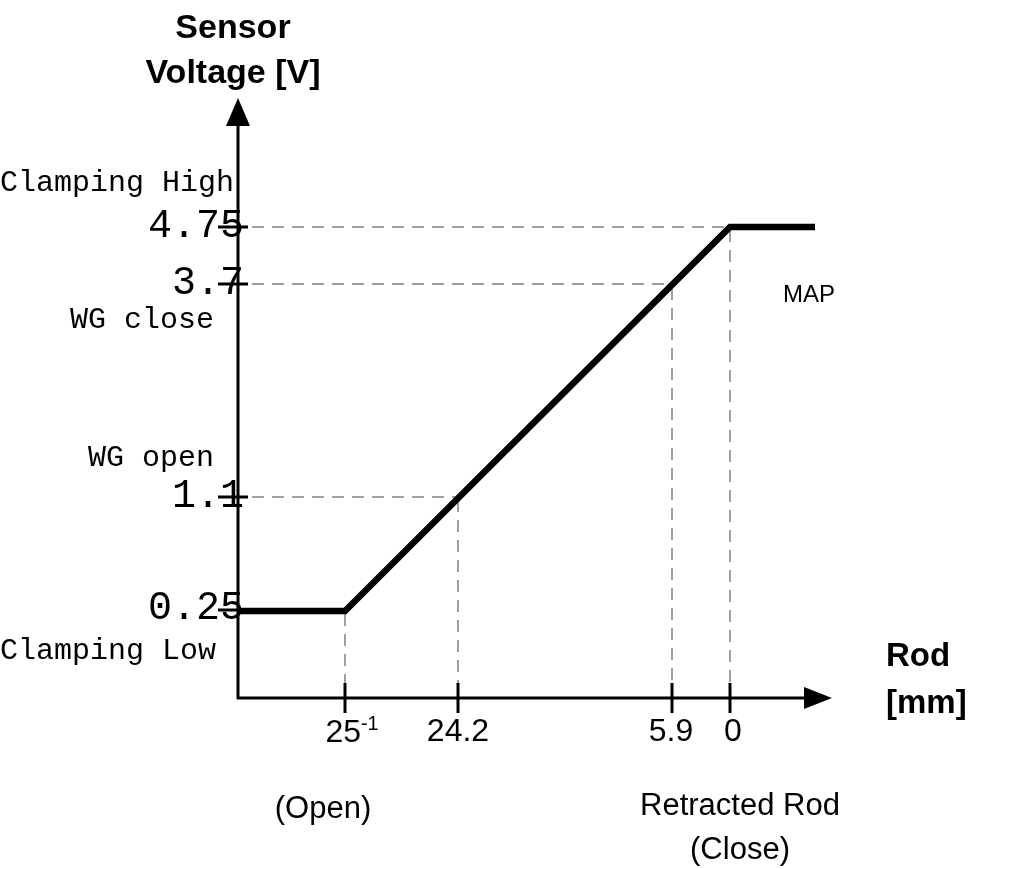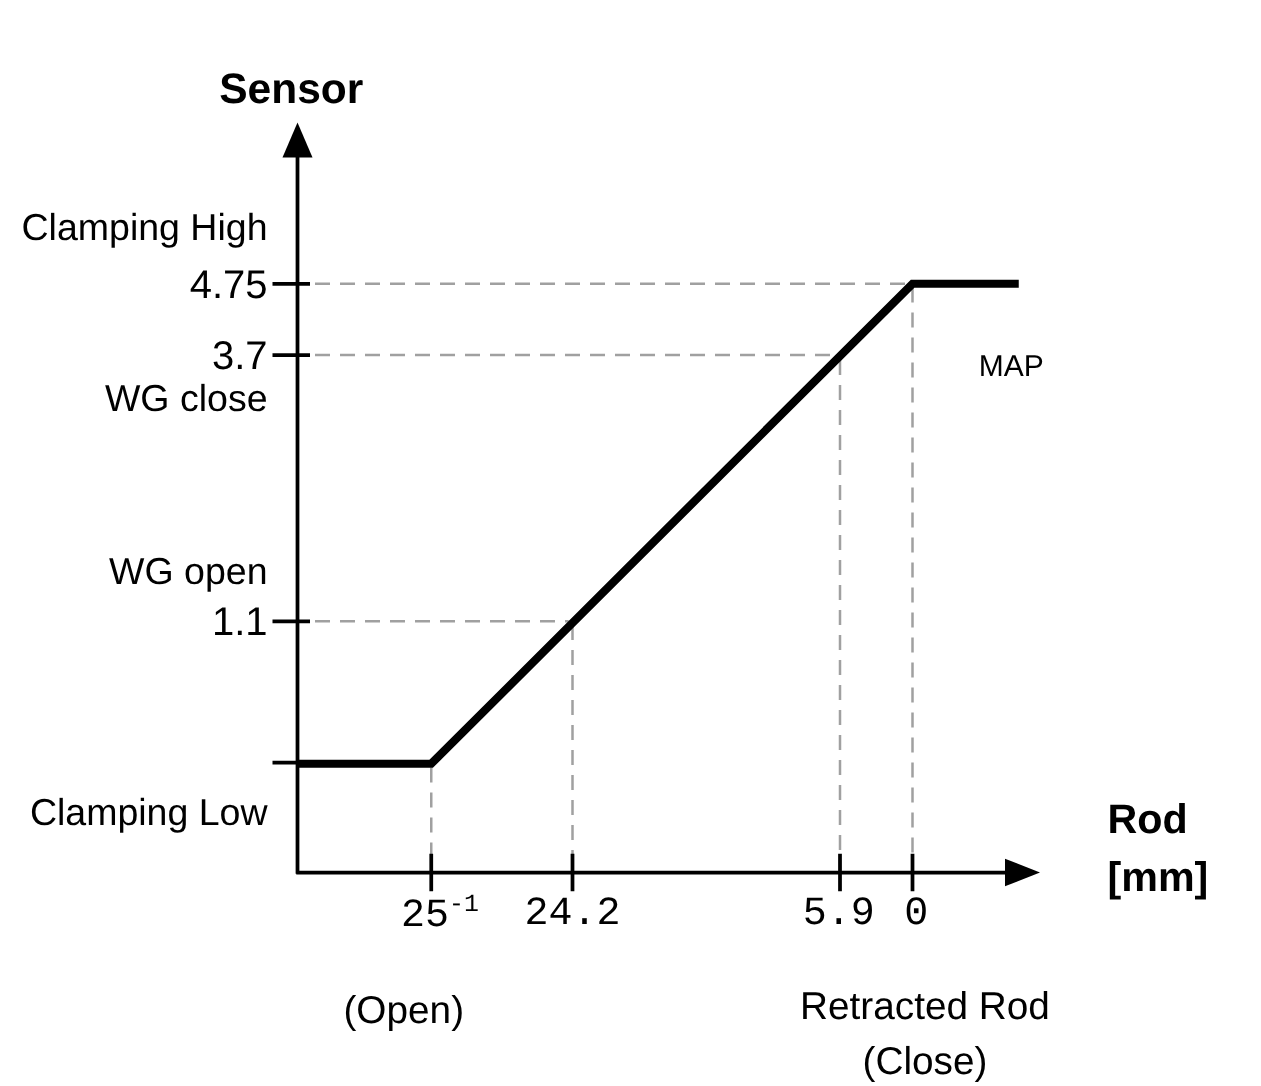--- a/index.html
+++ b/index.html
@@ -6,27 +6,27 @@
   #figure{
     position:relative;
     width:1009px;height:869px;
     background:#ffffff;
     font-family:"Liberation Sans", sans-serif;
     color:#000;
     overflow:hidden;
   }
   #chart-svg{position:absolute;left:0;top:0;}
   .lbl{position:absolute;white-space:nowrap;}
-  .ycol{left:0;width:214px;text-align:right;}
+  .ycol{left:0;width:214px;text-align:right;font-family:Liberation Mono, monospace;}
   .word{font-size:30px;line-height:36px;}
-  .num{font-size:32px;line-height:36px;}
-  .btitle{font-weight:bold;font-size:34px;line-height:45px;margin-top:45px;}
+  .num{font-size:40px;line-height:36px;padding-left:30px;}
+  .btitle{font-weight:bold;font-size:34px;line-height:45px;}
   .yaxis-title{left:80px;top:4px;width:306px;text-align:center;}
   .xaxis-title{left:846px;top:631px;font-size:33px;line-height:47px;font-weight:bold;margin-left:40px;}
-  .xtick{top:712px;width:120px;text-align:center;font-size:32px;font-family:Liberation Mono, monospace;}
+  .xtick{top:712px;width:120px;text-align:center;font-size:32px;}
   .xtick sup{font-size:0.62em;vertical-align:super;letter-spacing:0;}
   .map-label{left:783px;top:280px;font-size:24px;}
   .anno{text-align:center;font-size:31px;line-height:44px;}
   .anno-extended{left:168px;top:786px;width:310px;}
   .anno-retracted{left:585px;top:783px;width:310px;}
 </style>
 </head>
 <body>
 
 <div id="figure">
@@ -49,28 +49,30 @@
       <line x1="218" y1="497" x2="248" y2="497" stroke="#000000" stroke-width="3"></line>
       <line x1="218" y1="610" x2="248" y2="610" stroke="#000000" stroke-width="3"></line>
       <line x1="345" y1="683" x2="345" y2="713" stroke="#000000" stroke-width="3"></line>
       <line x1="458" y1="683" x2="458" y2="713" stroke="#000000" stroke-width="3"></line>
       <line x1="672" y1="683" x2="672" y2="713" stroke="#000000" stroke-width="3"></line>
       <line x1="730" y1="683" x2="730" y2="713" stroke="#000000" stroke-width="3"></line>
     </svg>
 
   <div class="lbl yaxis-title">
     <div class="btitle">Sensor</div>
+    <div class="btitle">Voltage [V]</div>
   </div>
 
   <div class="lbl ycol word" style="top:165px">Clamping High</div>
   <div class="lbl ycol num" style="top:209px">4.75</div>
   <div class="lbl ycol num" style="top:266px">3.7</div>
   <div class="lbl ycol word" style="top:302px">WG close</div>
   <div class="lbl ycol word" style="top:440px">WG open</div>
   <div class="lbl ycol num" style="top:479px">1.1</div>
+  <div class="lbl ycol num" style="top:591px">0.25</div>
   <div class="lbl ycol word" style="top:633px">Clamping Low</div>
 
   <div class="lbl xtick" style="left:292px"><span>25</span><sup>-1</sup></div>
   <div class="lbl xtick" style="left:398px">24.2</div>
   <div class="lbl xtick" style="left:611px">5.9</div>
   <div class="lbl xtick" style="left:673px">0</div>
 
   <div class="lbl map-label">MAP</div>
 
   <div class="lbl xaxis-title">

